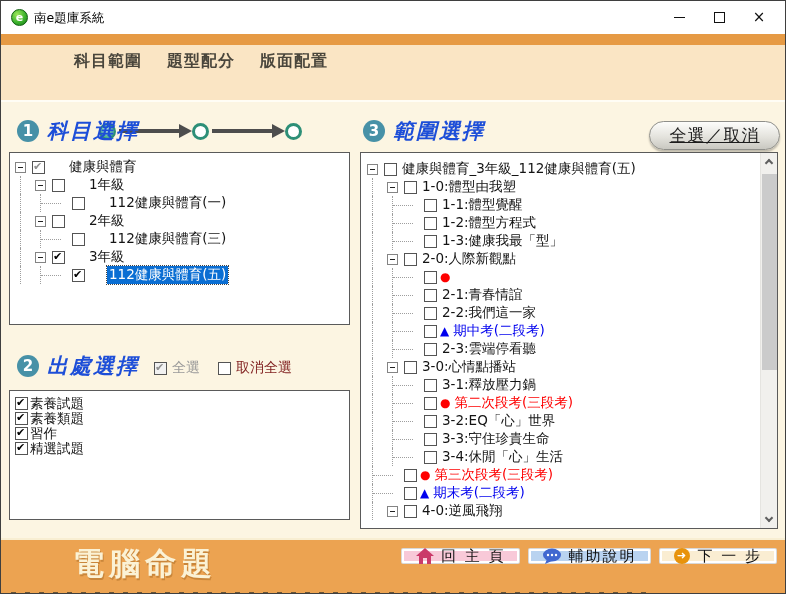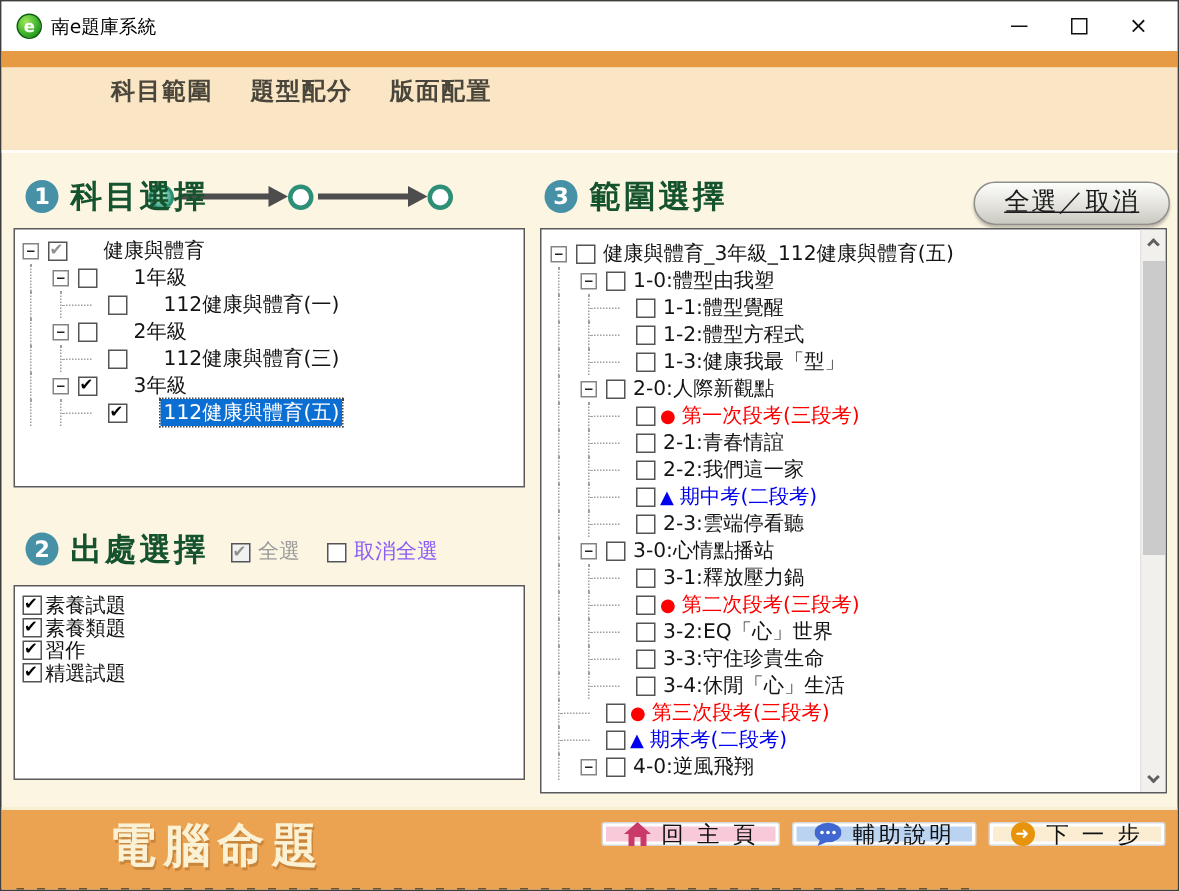--- a/index.html
+++ b/index.html
@@ -30,21 +30,21 @@
                  border:2px solid #2d8f77; }
   .step-pending { background:#ffffff; border:3px solid #2d8f77; }
   .step-line { position:absolute; top:84px; height:4px; background:#4d4d4d; }
   .step-head { position:absolute; top:79px; width:0; height:0;
                border-left:13px solid #4d4d4d; border-top:7px solid transparent; border-bottom:7px solid transparent; }
 
   
   .sec-header { position:absolute; display:flex; align-items:center; gap:8px; }
   .sec-num { width:22px; height:22px; border-radius:50%; background:#4791A7; color:#fff;
              font-weight:bold; font-size:15px; text-align:center; line-height:22px; flex:0 0 auto; }
-  .sec-title { font-size:21px; font-weight:bold; color:#14532d; letter-spacing:2px; }
+  .sec-title { font-size:21px; font-weight:bold; color:#1d4ed8; letter-spacing:2px;font-style:italic; }
 
   
   .box { position:absolute; background:#ffffff; border:1px solid #5a5a5a; overflow:hidden; }
   .p1-box { left:8px; top:151px; width:341px; height:173px; padding:5px 0 0 5px; }
   .p2-box { left:8px; top:389px; width:341px; height:130px; padding:5px 0 0 5px; }
   .p3-box { left:359px; top:151px; width:418px; height:377px; padding:7px 0 0 6px; }
 
   
   .tree-row { display:flex; align-items:center; height:18px; white-space:nowrap; }
   .guide { position:relative; width:20px; align-self:stretch; flex:0 0 auto; }
@@ -60,21 +60,21 @@
   .cb.disabled { background:#f1f1f1; }
   .t-label { font-size:13.5px; color:#141414; padding:0 2px; }
   .t-label.selected { background:#0A6ED3; color:#fff; outline:1px dotted #444; }
   .t-label.red { color:#FE0000; } .t-label.blue { color:#0000EE; }
   .marker { font-size:12px; margin-right:2px; }
   .marker.red { color:#FE0000; } .marker.blue { color:#0000EE; }
   .gap1 { width:22px; flex:0 0 auto; }  .gap3 { width:3px; flex:0 0 auto; }
 
   
   .hdr-check { position:absolute; display:flex; align-items:center; gap:5px; }
-  .hdr-check .lbl { font-size:14px; color:#8b5cf6; }
+  .hdr-check .lbl { font-size:14px; color:#7f1d1d; }
   .hdr-check .lbl.gray { color:#9a9a9a; }
   .list-row { display:flex; align-items:center; height:15px; margin-bottom:0px; }
   .list-row .t-label { font-size:13.5px; }
 
   
   .toggle-btn { position:absolute; left:648px; top:120px; width:131px; height:29px; border-radius:15px;
                 background:linear-gradient(#FDFDFB, #E4E3DD 55%, #C9C8C1);
                 border:1px solid #8f8f8a; box-shadow:0 2px 2px rgba(0,0,0,.25);
                 font-size:17px; color:#1c1c1c; text-align:center; line-height:27px; letter-spacing:1px;text-decoration:underline; }
 
@@ -272,21 +272,20 @@
           <span class="gap3"></span>
           <span class="t-label">2-0:人際新觀點</span>
         </div>
         <div class="tree-row">
           <span class="guide"></span>
           <span class="guide"></span>
           <span class="stub"></span>
           <span class="cb"></span>
           <span class="gap3"></span>
           <span class="marker red">●</span>
-          <span class="t-label red">第一次段考(三段考)</span>
         </div>
         <div class="tree-row">
           <span class="guide"></span>
           <span class="guide"></span>
           <span class="stub"></span>
           <span class="cb"></span>
           <span class="gap3"></span>
           <span class="t-label">2-1:青春情誼</span>
         </div>
         <div class="tree-row">

